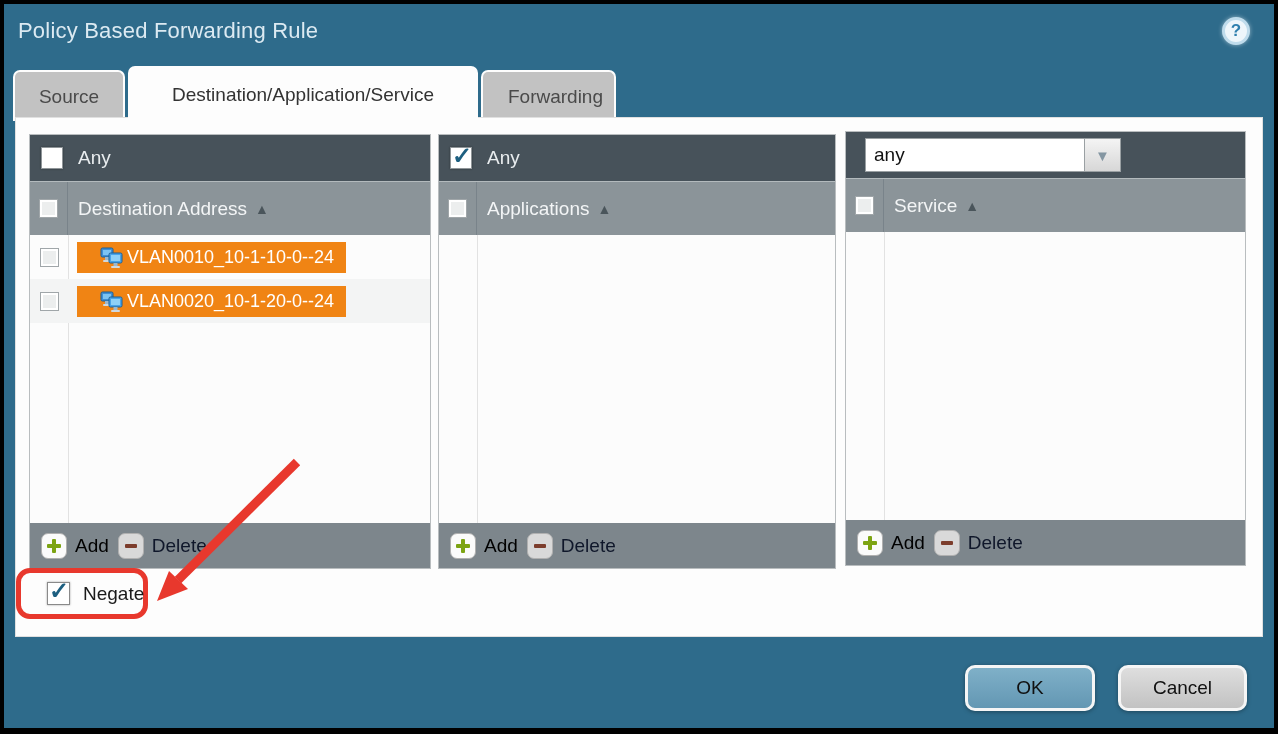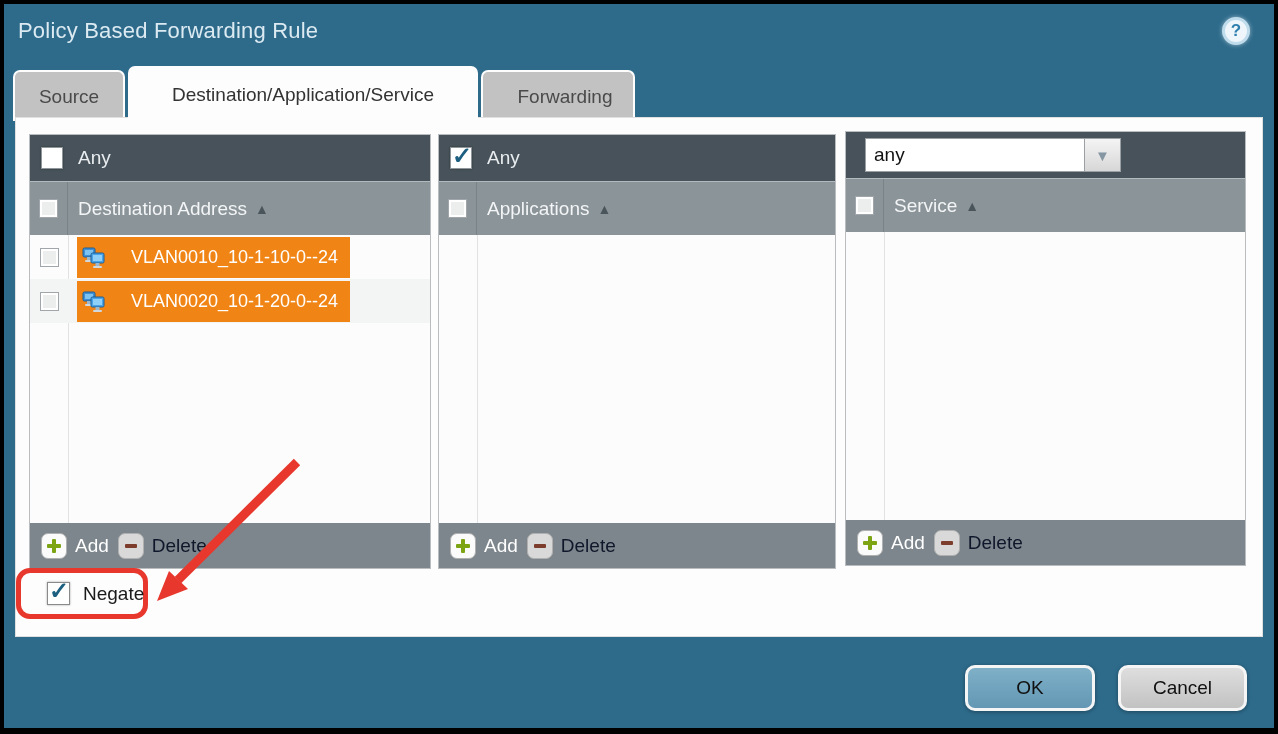--- a/index.html
+++ b/index.html
@@ -12,21 +12,21 @@
   .help { position:absolute; right:24px; top:13px; width:28px; height:28px; border-radius:50%;
           background:#eef6fb; border:3px solid #bfdcec; color:#2f7fae; font-weight:bold; font-size:17px;
           display:flex; align-items:center; justify-content:center; box-shadow:0 0 4px rgba(255,255,255,.5); cursor:pointer; }
 
   
   .tabs { position:absolute; left:9px; top:62px; display:flex; align-items:flex-end; gap:3px; height:55px; }
   .tab { height:51px; border:2px solid #fdfdfd; border-bottom:none; border-radius:7px 7px 0 0;
          background:#c2c2c2; color:#4a4a4a; font-size:19px; display:flex; align-items:center; justify-content:center;
          cursor:pointer; position:relative; }
   .tab.active { background:#fdfdfd; color:#333; height:55px; z-index:3; }
-  .tab-general { width:114px; } .tab-source { width:112px; } .tab-das { width:350px; } .tab-forwarding { width:154px;padding-left:14px; }
+  .tab-general { width:114px; } .tab-source { width:112px; } .tab-das { width:350px; } .tab-forwarding { width:135px;padding-left:14px; }
 
   
   .panel { position:absolute; left:11px; top:113px; width:1248px; height:520px; background:#fdfdfd;
            border:1px solid #e0e0e0; z-index:2; }
 
   
   .col { position:absolute; display:flex; flex-direction:column; border:1px solid #b9bdbf; background:#fcfcfc; }
   .col1 { left:13px; top:16px; width:402px; height:435px; }
   .col2 { left:422px; top:16px; width:398px; height:435px; }
   .col3 { left:829px; top:13px; width:401px; height:435px; }
@@ -38,26 +38,26 @@
   .colheader .gutter { width:38px; align-self:stretch; display:flex; align-items:center; justify-content:center;
                        border-right:1px solid #79838a; flex:none; }
   .colheader .hlabel { color:#f3f5f6; font-size:19px; padding-left:10px; display:flex; align-items:center; gap:8px; }
   .sort-arrow { color:#4a555b; font-size:14px; line-height:1; }
 
   .collist { flex:1; background:#fcfcfc; position:relative; overflow:hidden; }
   .gutterline { position:absolute; left:38px; top:0; bottom:0; width:1px; background:#e2e2e2; }
   .lrow { height:44px; display:flex; align-items:center; position:relative; cursor:pointer; }
   .lrow.alt { background:#f3f4f4; }
   .lrow .rowgutter { width:38px; display:flex; align-items:center; justify-content:center; flex:none; }
-  .chip { margin-left:9px; height:41px; background:#f08414; display:inline-flex; align-items:center;
-          gap:25px; padding:0 12px 0 5px; color:#fff; font-size:18px; }
+  .chip { margin-left:9px; height:31px; background:#f08414; display:inline-flex; align-items:center;
+          gap:3px; padding:0 12px 0 23px; color:#fff; font-size:18px; }
 
   .colfooter { height:45px; background:#7d868c; display:flex; align-items:center; padding-left:11px; gap:9px; flex:none; }
   .footbtn { display:flex; align-items:center; gap:8px; cursor:pointer; }
-  .footbtn .flabel { font-size:19px; color:#ffffff; }
+  .footbtn .flabel { font-size:19px; color:#000000; }
   .footbtn.disabled .flabel { color:#0f172a; }
 
   .sqicon { width:26px; height:26px; border-radius:7px; background:#fbfbfb; border:1px solid #b0b0b0;
             position:relative; flex:none; }
   .sqicon.minus { background:#d9d9d9; }
   .sqicon .ph, .sqicon .pv { position:absolute; background:#7da413; border-radius:1px; }
   .sqicon .ph { left:5px; top:10px; width:14px; height:4px; }
   .sqicon .pv { left:10px; top:5px; width:4px; height:14px; }
   .sqicon .mh { position:absolute; left:6px; top:10px; width:12px; height:4px; background:#7c3d2c; border-radius:1px; }
 

